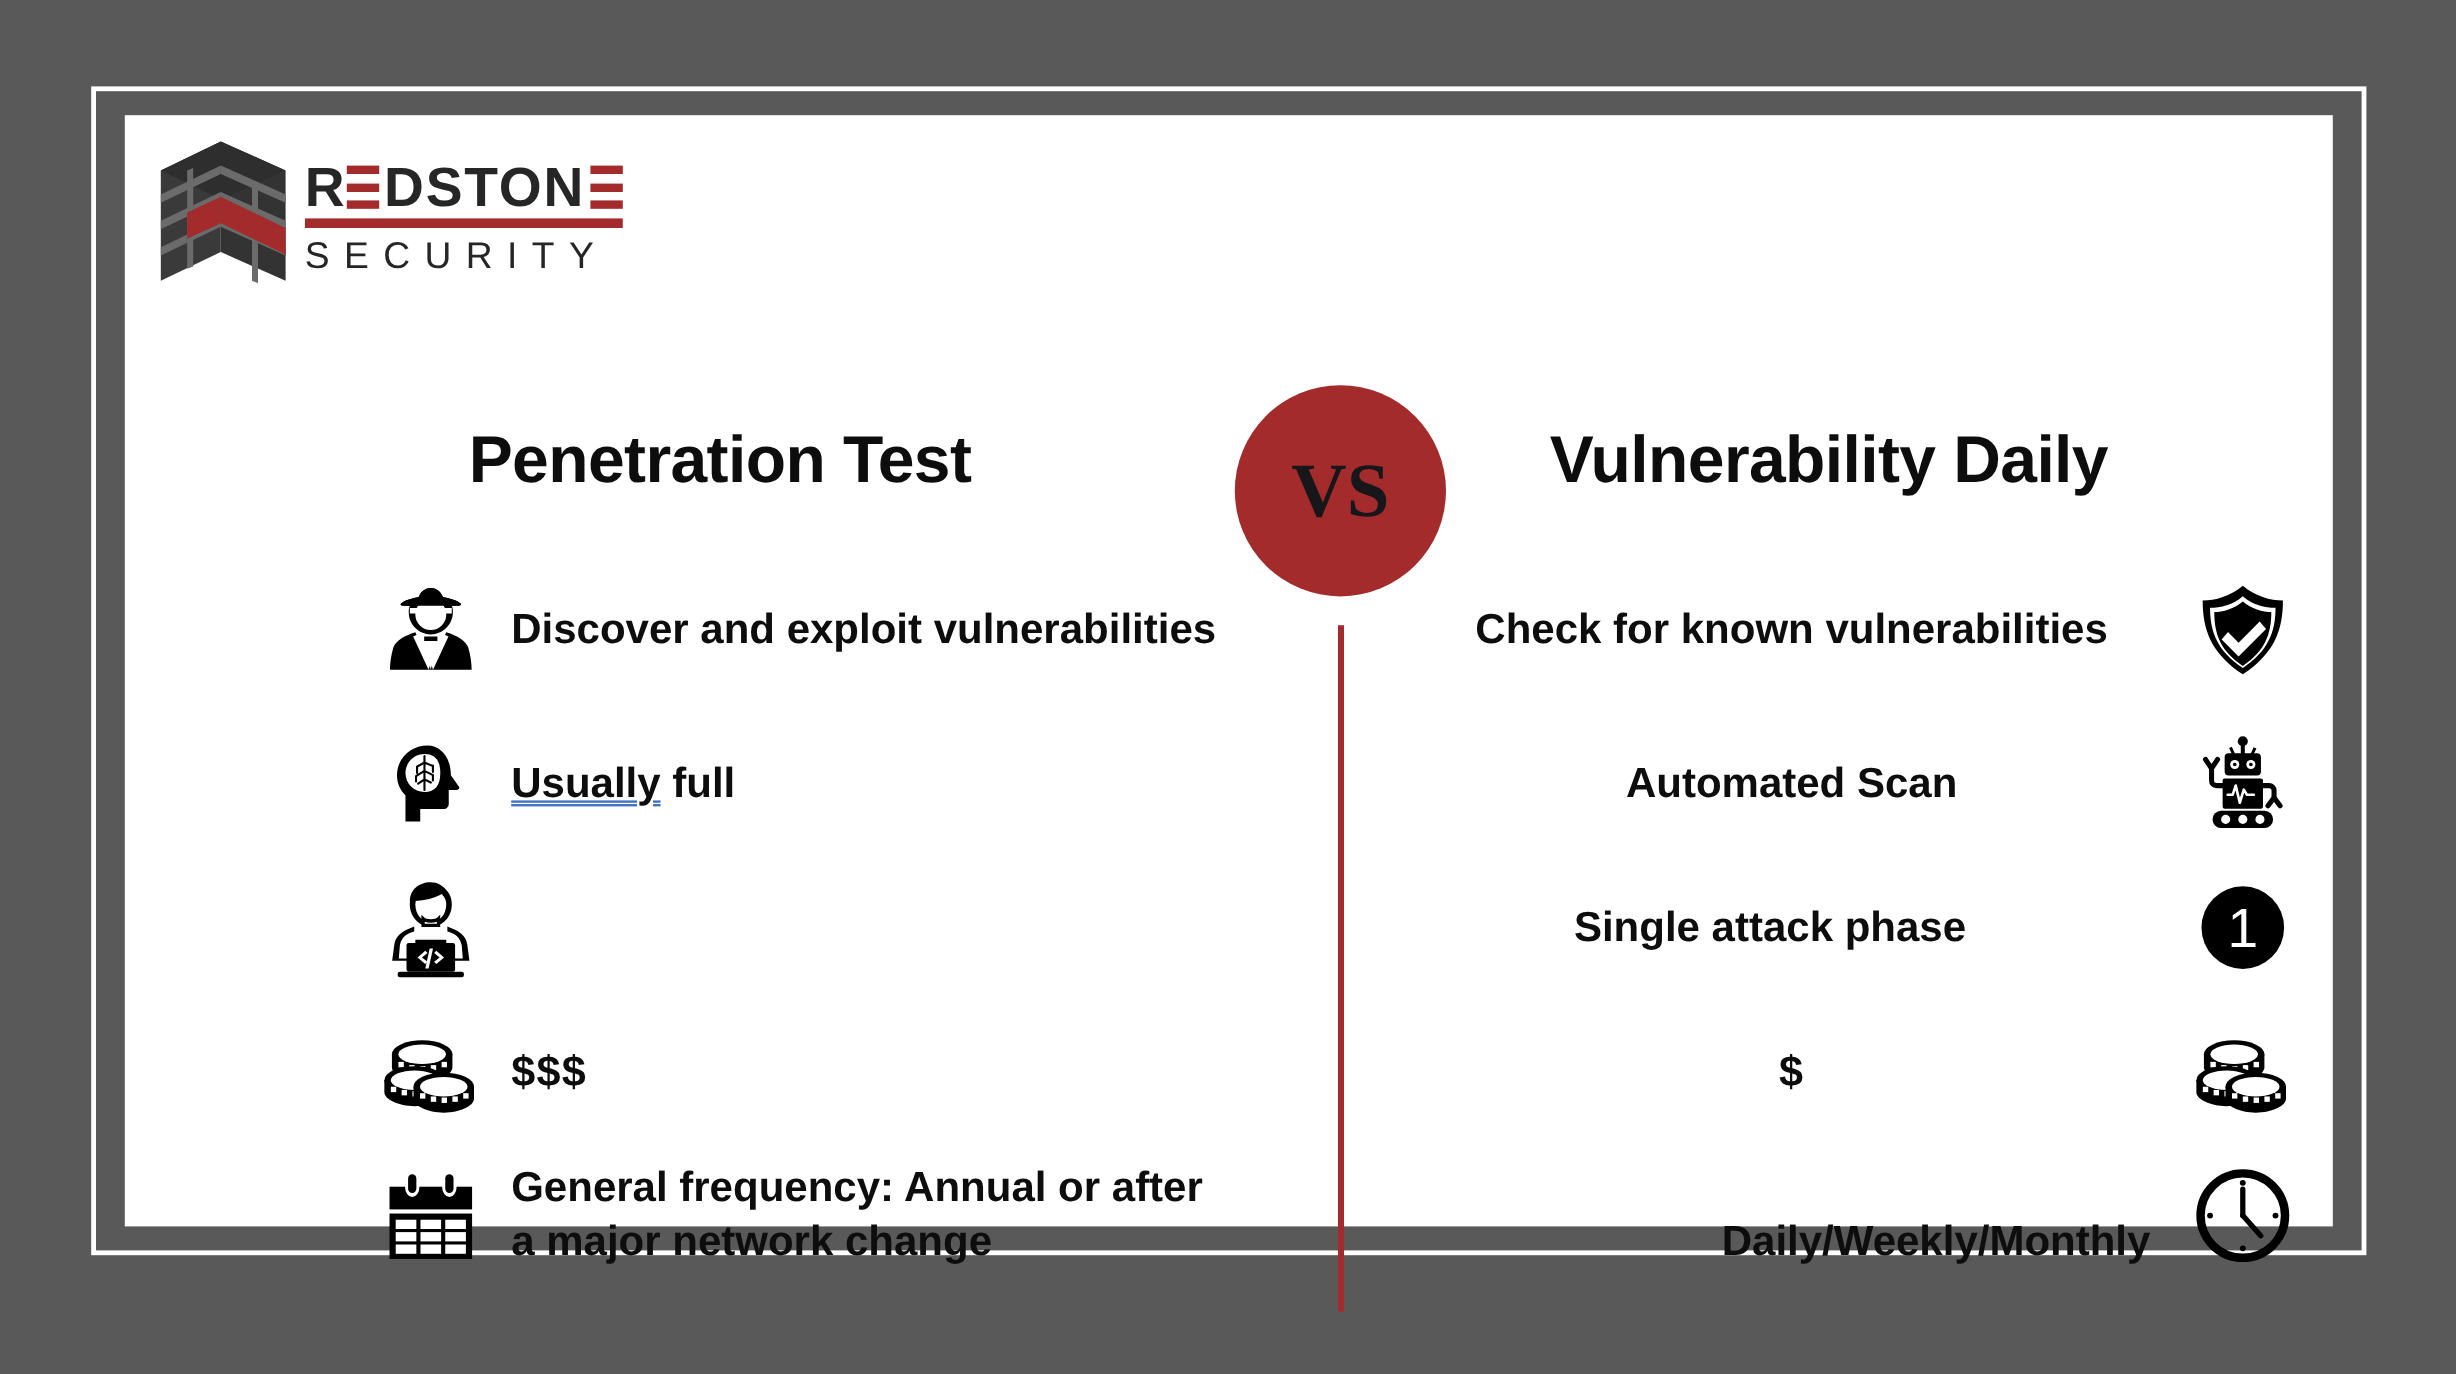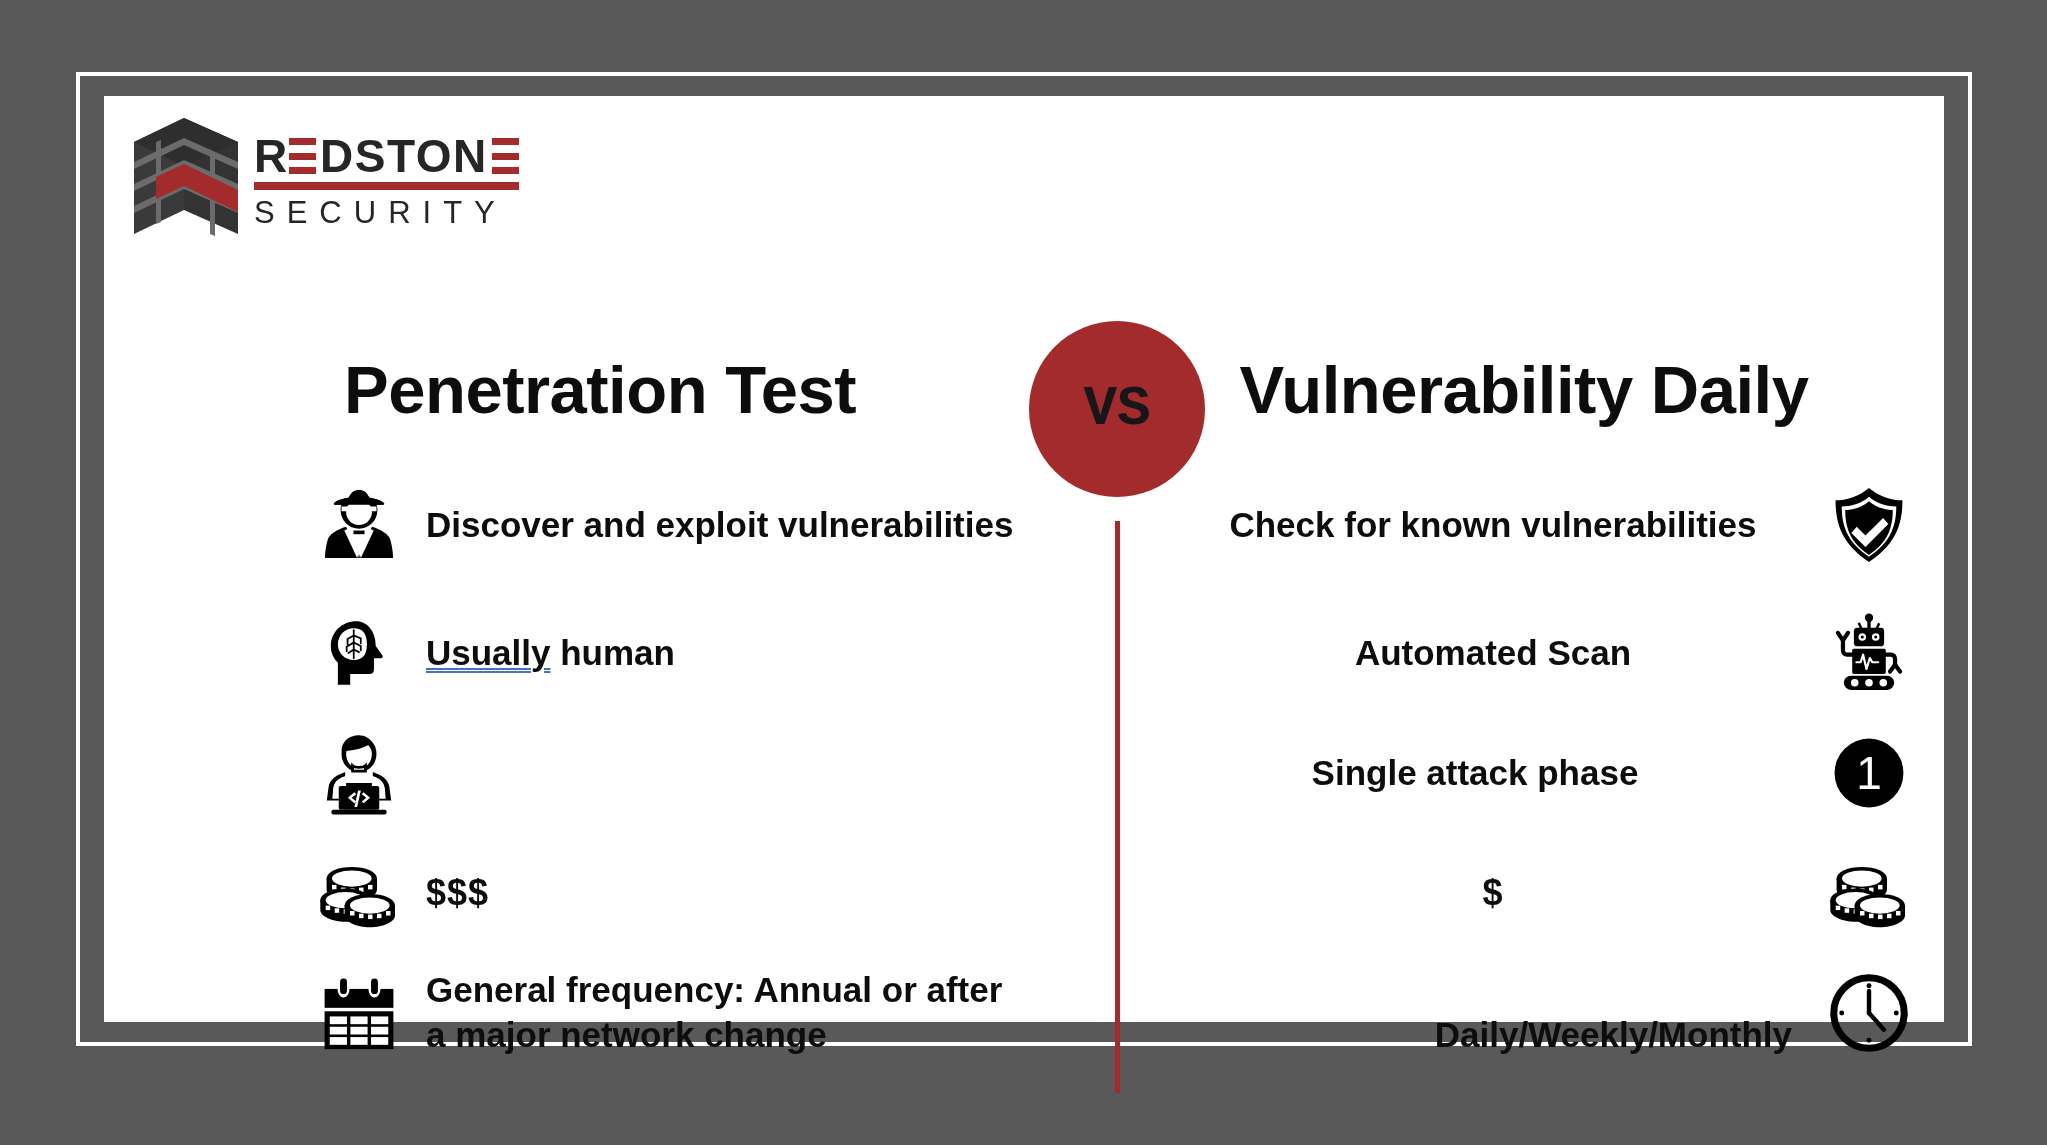--- a/index.html
+++ b/index.html
@@ -47,21 +47,21 @@
     width: 420px;
     height: 125px;
   }
   .logo-cube { position: absolute; left: 0; top: 0; width: 108px; height: 125px; }
   .logo-text { position: absolute; left: 122px; top: 14px; width: 300px; height: 100px; }
 
   
   .col-heading {
     position: absolute;
     font-weight: bold;
-    font-size: 67px;
+    font-size: 55px;
     letter-spacing: -0.5px;
     color: #0d0d0d;
     white-space: nowrap;
     font-family: "Liberation Sans", sans-serif;
   }
   .heading-left  { left: 196px;  top: 255px; width: 600px; text-align: center; }
   .heading-right { left: 1030px; top: 255px; width: 780px; text-align: center; }
 
   
   .vs-badge {
@@ -69,25 +69,25 @@
     left: 925px;
     top: 225px;
     width: 176px;
     height: 176px;
     border-radius: 50%;
     display: flex;
     align-items: center;
     justify-content: center;
   }
   .vs-label {
-    font-size: 56px;
+    font-size: 64px;
     font-weight: bold;
     color: #17161b;
     letter-spacing: 0px;
-    font-family: Liberation Mono, monospace;
+    font-family: Liberation Serif, serif;
   }
 
   .divider-line {
     position: absolute;
     left: 1011px;
     top: 425px;
     width: 5px;
     height: 572px;
   }
 
@@ -226,21 +226,21 @@
             <g stroke="#000" stroke-width="1.6" fill="none">
               <path d="M38 30l-5 4M41 38l-6 3M44 46l-5 2M46 32l5 3M47 40l6 2"></path>
             </g>
             <path d="M44 22c-10 0-18 8-18 18s8 18 18 18 15-6 15-18-5-18-15-18z" fill="#fff"></path>
             <g stroke="#000" stroke-width="2" fill="none" stroke-linecap="round">
               <path d="M44 24v32M44 30l-7 4M44 38l-8 5M44 46l-6 4M44 30l7 3M44 38l8 4M44 46l6 3M37 34v6M52 33v6M36 43v5M52 42v5"></path>
             </g>
           </svg>
         </div>
         <div class="row-text" style="color: rgb(13, 13, 13);">
-          <span class="spell-underline" style="text-decoration-color: rgb(68, 114, 196);">Usually</span><span> human</span>
+          <span class="spell-underline" style="text-decoration-color: rgb(68, 114, 196);">Usually</span><span> full</span>
         </div>
       </div>
 
       <div class="row row-left" style="top:613px;height:128px;">
         <div class="icon-cell">
           <svg viewBox="0 0 100 100" width="92" height="92" fill="#000">
             <path d="M50 10c-11 0-19 8-19 19 0 11 8 20 19 20s19-9 19-20c0-11-8-19-19-19z"></path>
             <path d="M50 16c-8 0-14 6-14 13 0 9 6 16 14 16s14-7 14-16c0-7-6-13-14-13z" fill="#fff"></path>
             <path d="M31 26c0-10 8-17 19-17 6 0 11 3 14 8-8 6-20 9-33 9z"></path>
             <path d="M50 44c-3 0-6-1-7-2v6h14v-6c-1 1-4 2-7 2z" fill="#fff"></path>

